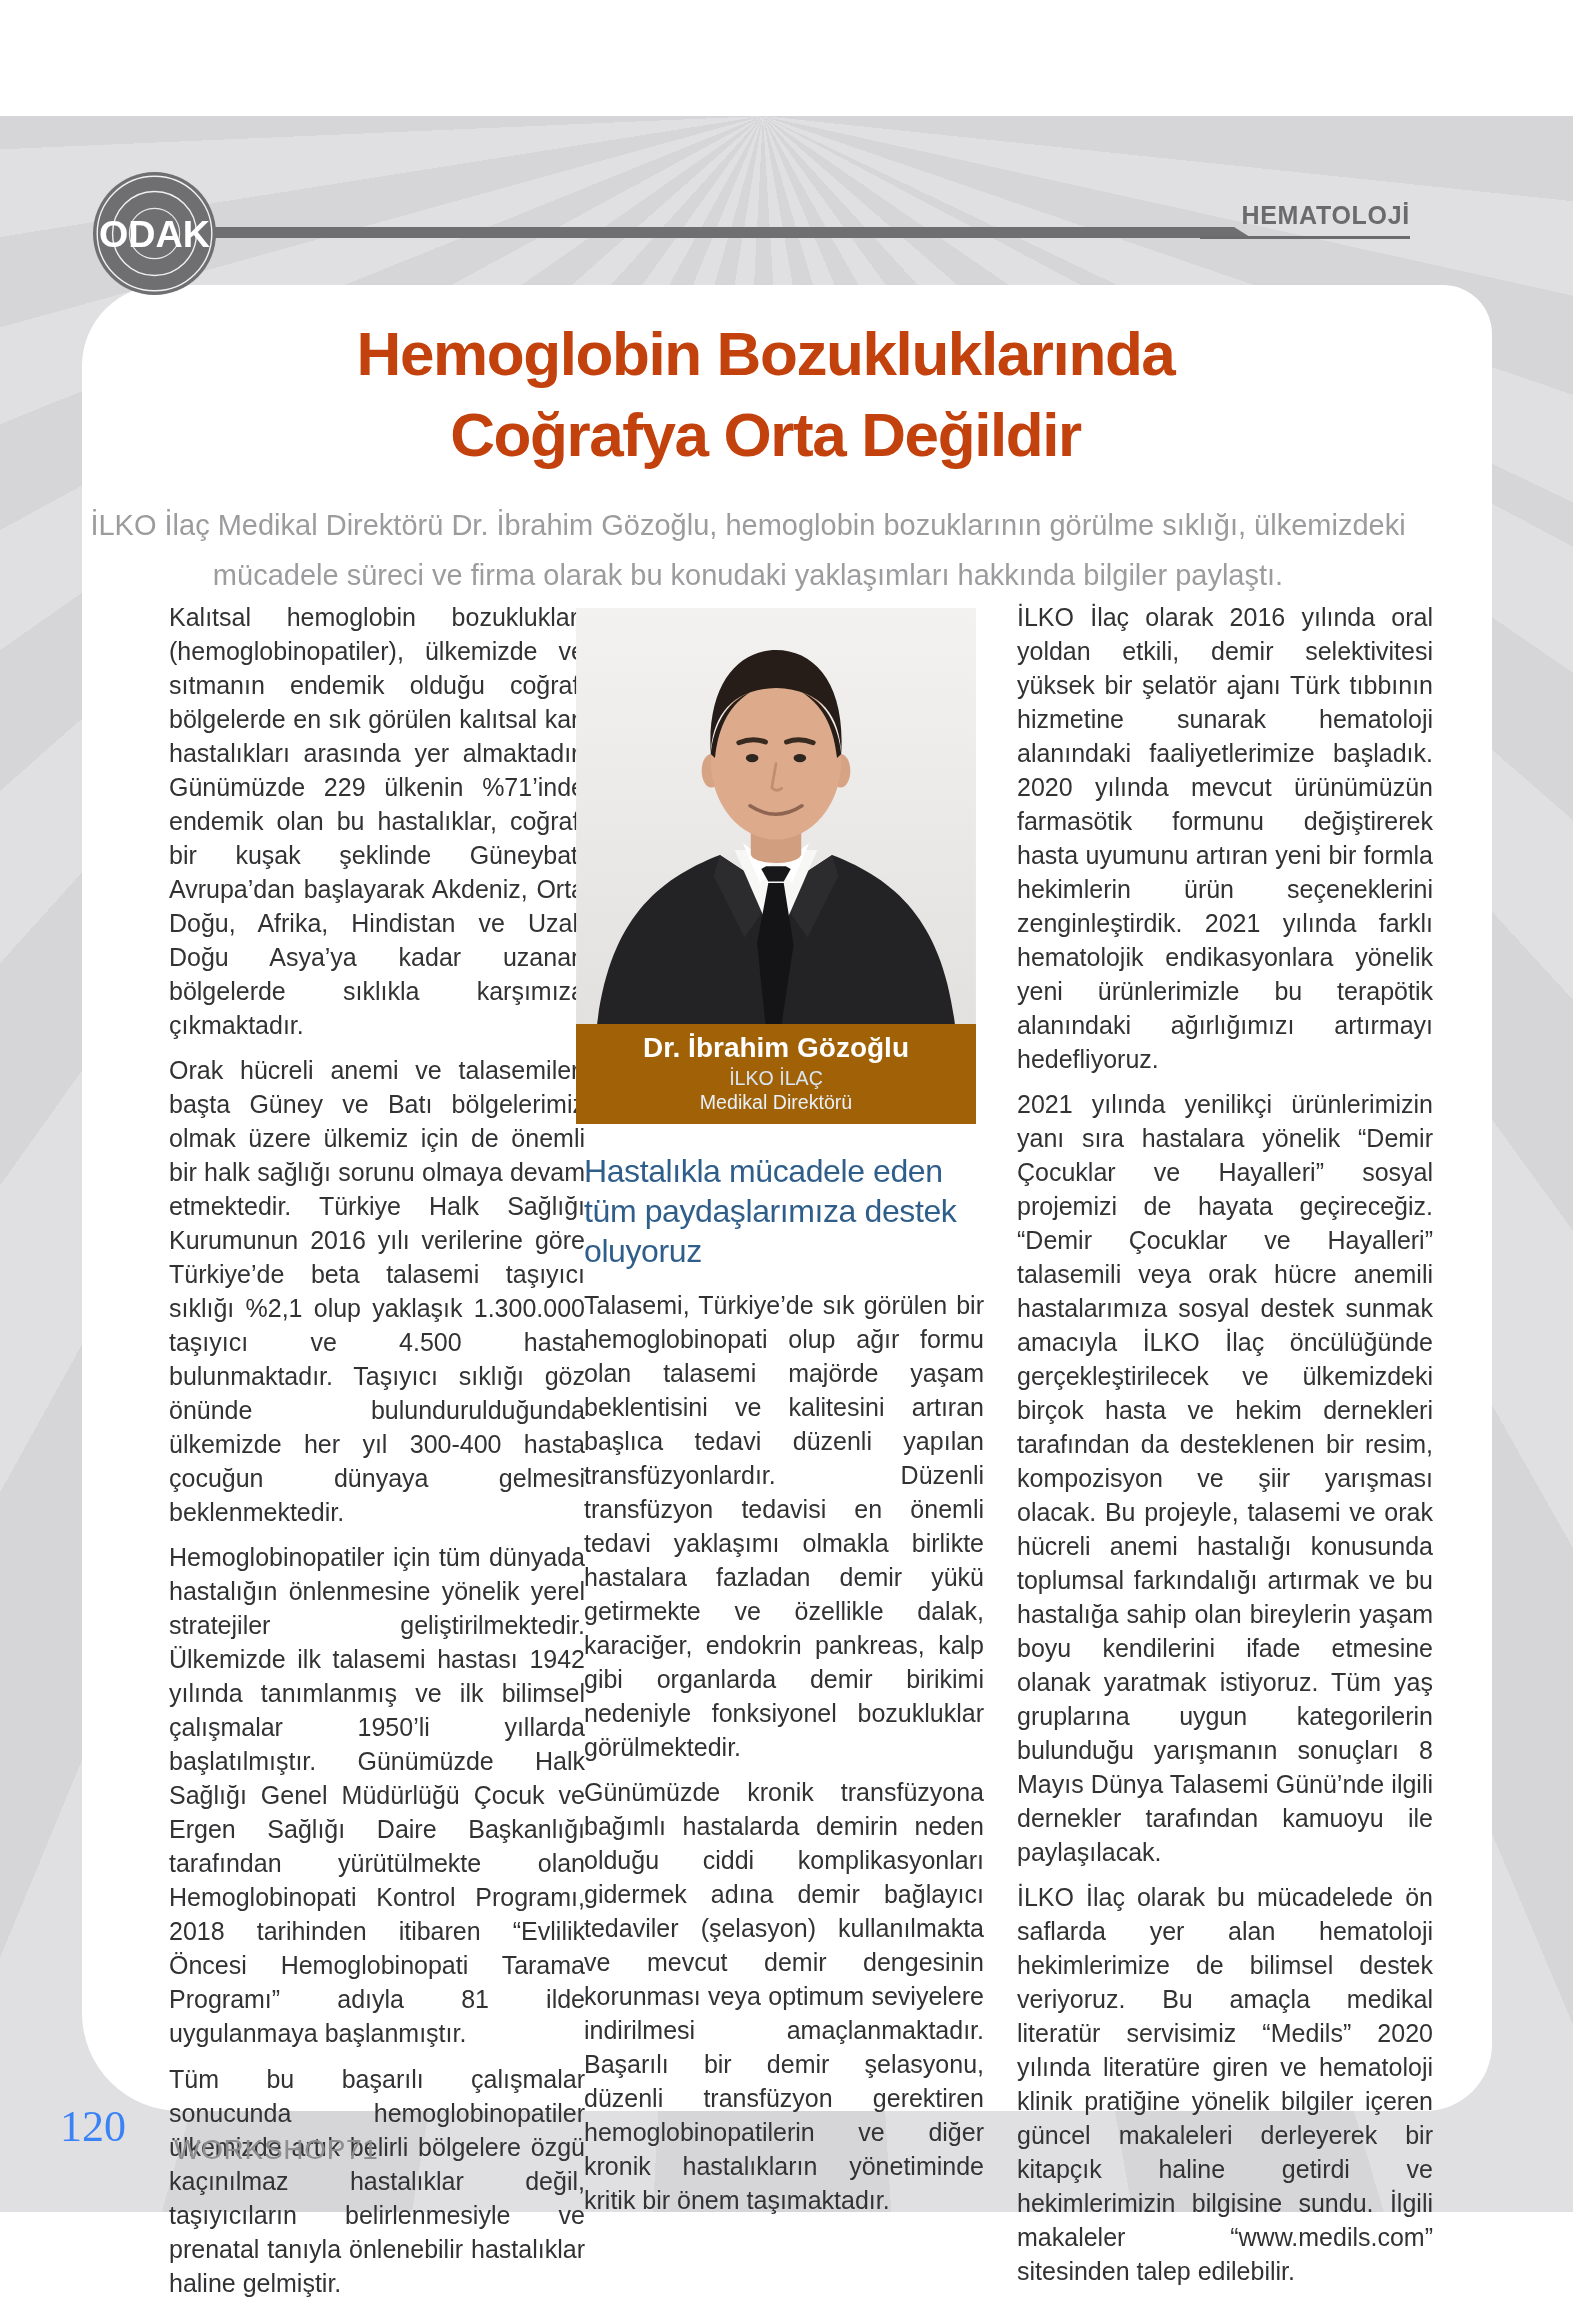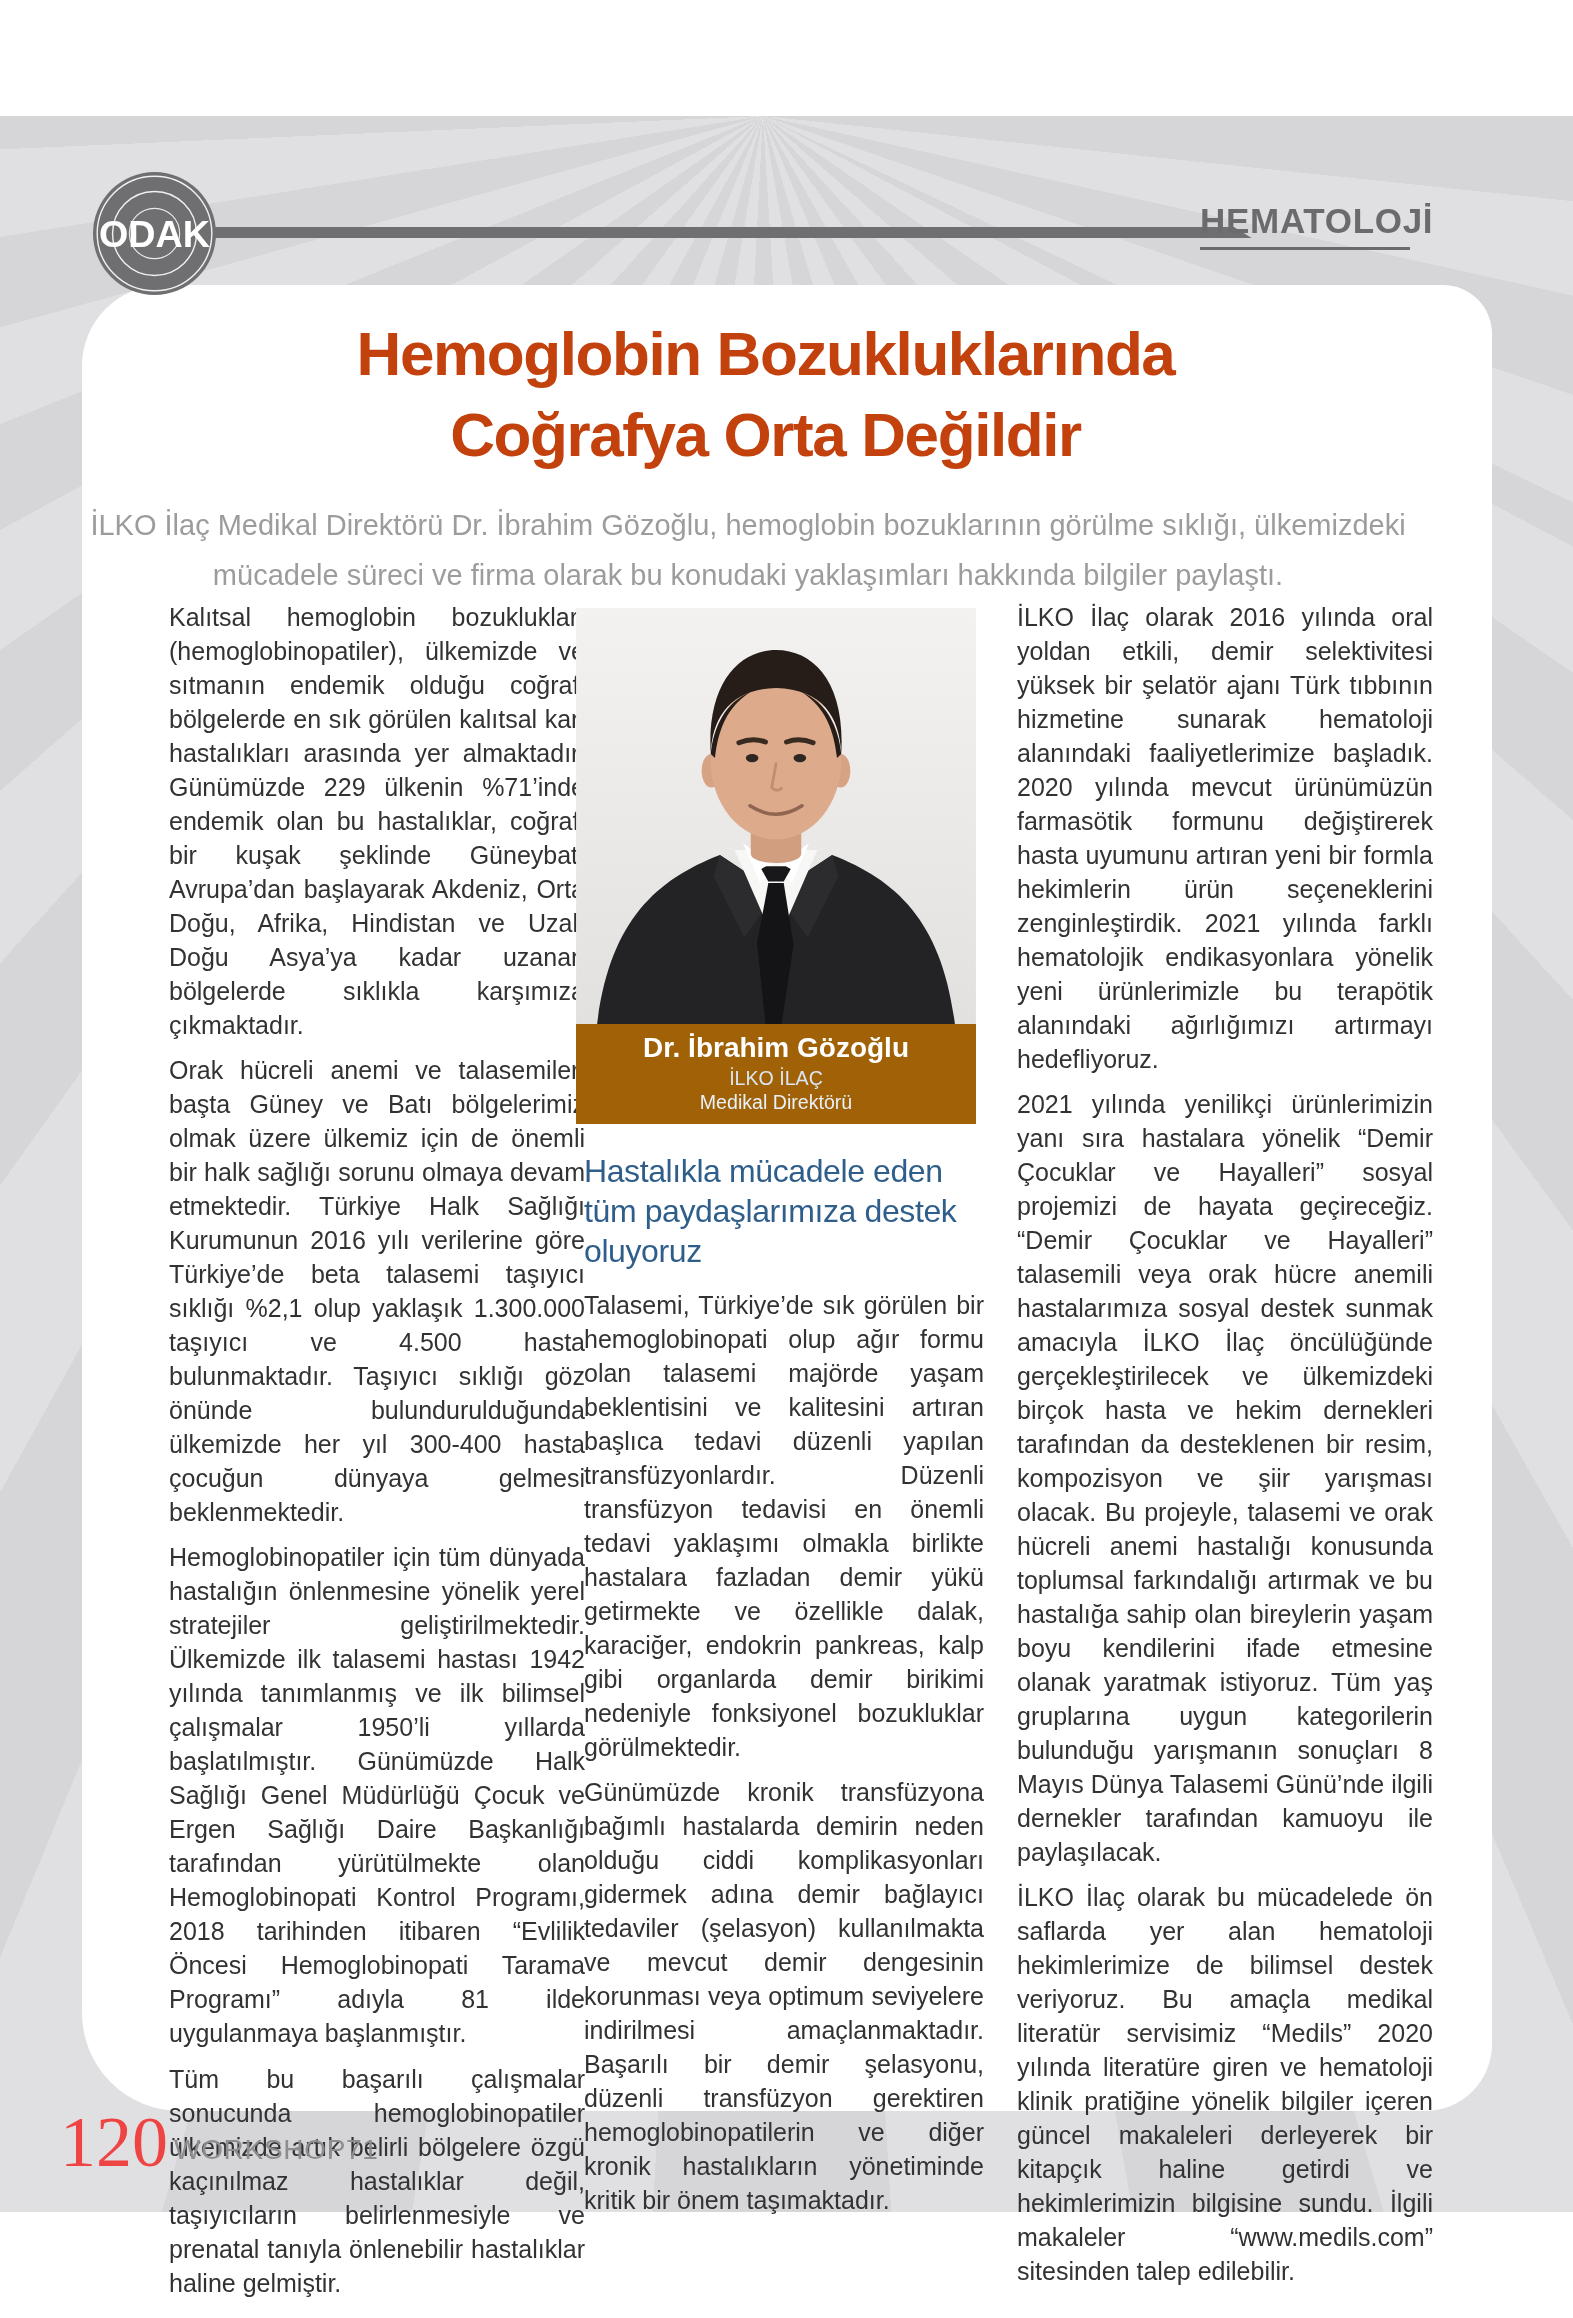--- a/index.html
+++ b/index.html
@@ -13,21 +13,21 @@
         }
   
   .card{position:absolute;left:82px;top:285px;width:1410px;height:1826px;background:#ffffff;
         border-radius:81px 49px 67px 98px;}
   
   .badge{position:absolute;left:93px;top:172px;width:123px;height:123px;z-index:6;}
   
   .rule{position:absolute;left:155px;top:227px;width:1097px;height:11.2px;background:#6f6f71;z-index:4;
         clip-path:polygon(0 0, calc(100% - 18px) 0, 100% 100%, 0 100%);}
   .section-title{position:absolute;left:1200px;top:201px;width:210px;z-index:5;
-        font-size:35px;font-weight:700;color:#6b6b6d;text-align:right;
+        font-size:25px;font-weight:700;color:#6b6b6d;text-align:right;
         border-bottom:3.5px solid #6b6b6d;padding-bottom:5.6px;letter-spacing:0.7px;}
   
   .title{position:absolute;left:84px;top:314px;width:1363px;text-align:center;z-index:3;
          color:#c2410c;font-weight:700;font-size:62px;line-height:1.3;letter-spacing:-1.4px;}
   .subtitle{position:absolute;left:82px;top:501px;width:1298px;z-index:3;text-align:center;
          color:#9c9c9e;font-size:29px;line-height:1.72;}
   .subtitle .inner{width:1332px;margin:0 auto;}
   
   .col{position:absolute;z-index:3;font-size:25px;line-height:34px;color:#323234;text-align:justify;}
   .col p{margin:0 0 11.2px 0;}
@@ -37,21 +37,21 @@
   .caption{position:absolute;left:576px;top:1024px;width:400px;z-index:3;background:#a16207;
            color:#ffffff;text-align:center;padding:8.4px 0 9.8px 0;box-sizing:border-box;}
   .caption .name{font-size:28px;font-weight:700;line-height:32px;}
   .caption .org{font-size:19.6px;line-height:24px;color:#d9e6f2;margin-top:2px;}
   .caption .role{font-size:19.6px;line-height:24px;color:#e8f0f8;}
   .col2text{left:576px;top:1151px;width:400px;margin-left:8px;}
   .col2text h2{margin:0 0 17px 0;font-size:32px;line-height:40px;font-weight:400;
                color:#2f5e8a;text-align:left;letter-spacing:-0.4px;}
   
   .page-num{position:absolute;left:60px;top:2101px;z-index:5;
-            font-family:"Liberation Serif", serif;font-size:72px;color:#ef4444;}
+            font-family:"Liberation Serif", serif;font-size:44px;color:#3b82f6;}
   .brand{position:absolute;left:174px;top:2134px;z-index:5;
          font-size:28px;color:#8d8d8f;letter-spacing:0.7px;}
 </style>
 </head>
 <body>
 
 <div class="page">
 
   <div class="band"></div>
 

